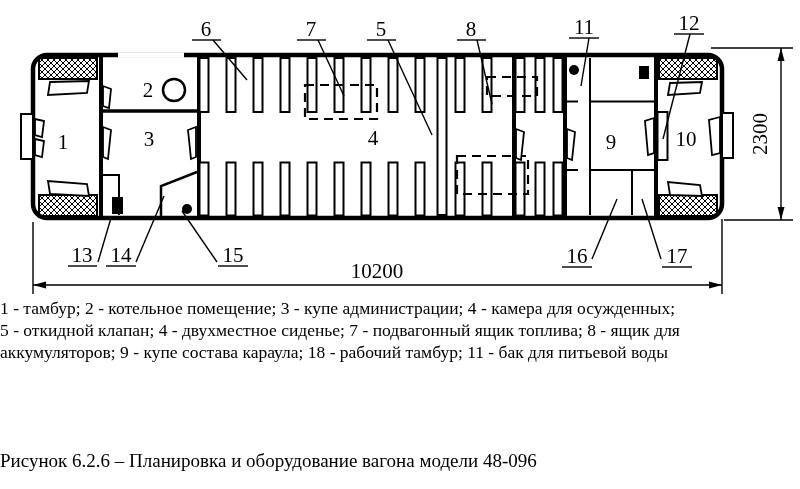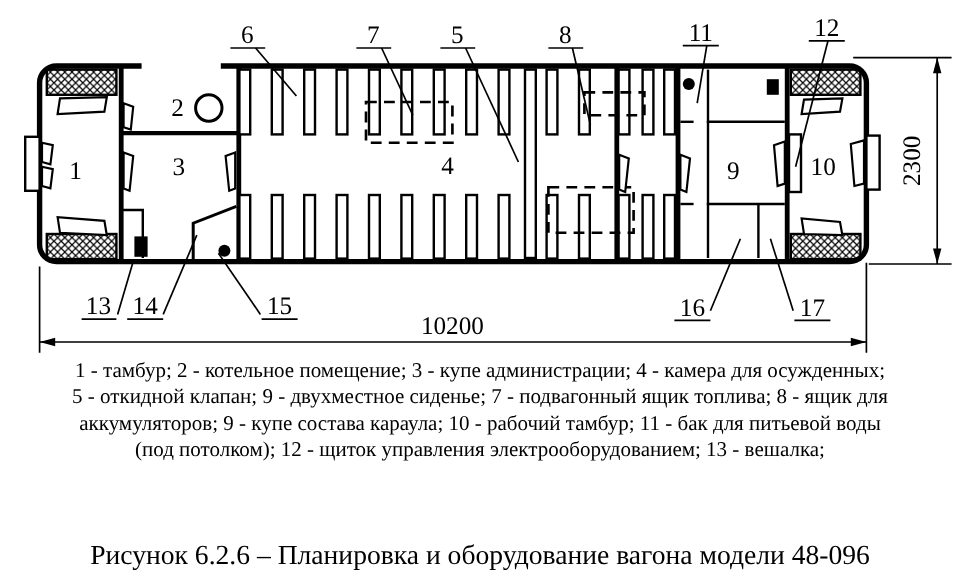--- a/index.html
+++ b/index.html
@@ -2,23 +2,23 @@
 <html><head>
 <meta charset="utf-8">
 <style>
   html,body{margin:0;padding:0;background:#fff;}
   .page{position:relative;width:800px;height:489px;background:#ffffff;overflow:hidden;
         font-family:"Liberation Serif","DejaVu Serif",serif;color:#000;}
   .drawing{position:absolute;top:0;left:0;}
   svg text{font-family:"Liberation Serif","DejaVu Serif",serif;fill:#000;}
   .num{font-size:21px;}
   .dim{font-size:21px;}
-  .legend{position:absolute;top:297px;left:0;width:800px;text-align:center;
+  .legend{position:absolute;top:297px;left:0;width:800px;
           font-size:17.5px;line-height:22px;}
-  .caption{position:absolute;top:450px;left:0;width:800px;text-align:center;font-size:23px;}
+  .caption{position:absolute;top:450px;left:0;width:800px;font-size:19px;}
 </style>
 </head>
 <body>
 
 <div class="page">
 
   <svg class="drawing" width="800" height="296" viewBox="0 0 800 296">
     <defs>
       <pattern id="hatch" width="6" height="6" patternUnits="userSpaceOnUse">
         <path d="M0,0 L6,6 M6,0 L0,6" stroke="#000" stroke-width="1" fill="none"></path>
@@ -184,19 +184,18 @@
       <polygon points="722,285 709,281.5 709,288.5"></polygon>
       <polygon points="781,48 777.5,61 784.5,61"></polygon>
       <polygon points="781,220 777.5,207 784.5,207"></polygon>
     </g>
     <text class="dim" x="377" y="278" text-anchor="middle">10200</text>
     <text class="dim" transform="translate(767,134) rotate(-90)" text-anchor="middle">2300</text>
   </svg>
 
   <div class="legend">
     <div>1 - тамбур; 2 - котельное помещение; 3 - купе администрации; 4 - камера для осужденных;</div>
-    <div>5 - откидной клапан; 9 - двухместное сиденье; 7 - подвагонный ящик топлива; 8 - ящик для</div>
-    <div>аккумуляторов; 9 - купе состава караула; 10 - рабочий тамбур; 11 - бак для питьевой воды</div>
-    <div>(под потолком); 12 - щиток управления электрооборудованием; 13 - вешалка;</div>
+    <div>5 - откидной клапан; 4 - двухместное сиденье; 7 - подвагонный ящик топлива; 8 - ящик для</div>
+    <div>аккумуляторов; 9 - купе состава караула; 18 - рабочий тамбур; 11 - бак для питьевой воды</div>
   </div>
 
   <div class="caption">Рисунок 6.2.6 – Планировка и оборудование вагона модели 48-096</div>
 </div>
 
 </body></html>

